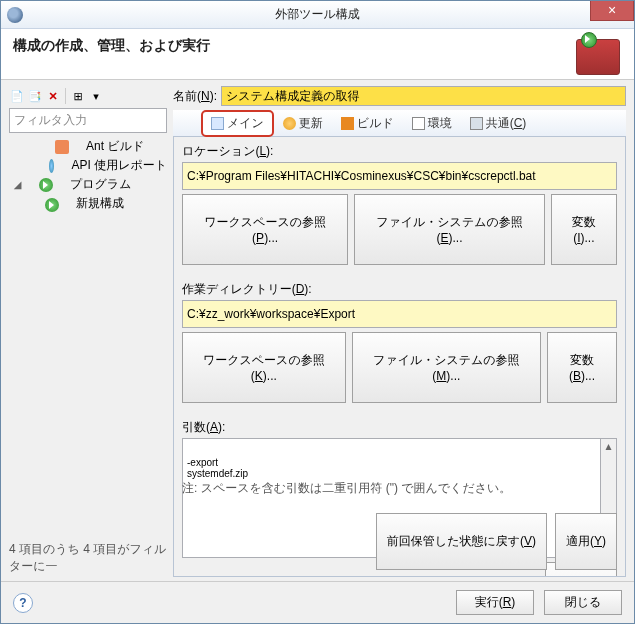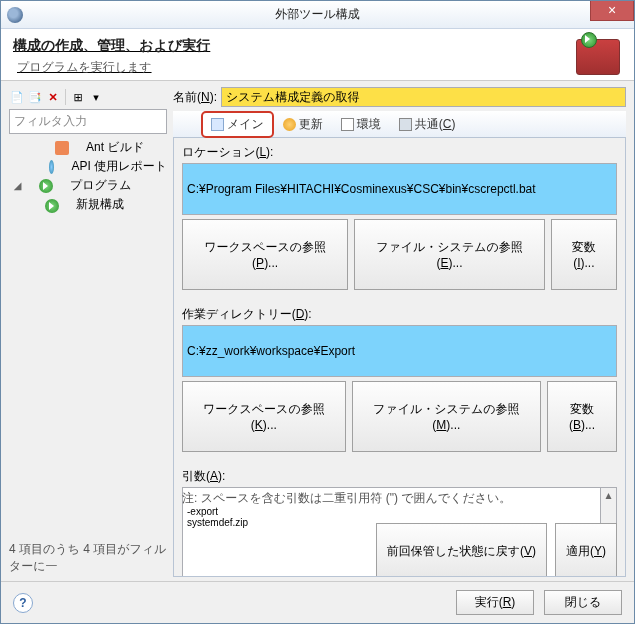--- a/index.html
+++ b/index.html
@@ -3,21 +3,21 @@
 <meta charset="utf-8">
 <style>
 * { box-sizing: border-box; font-family: "Meiryo UI", "MS UI Gothic", sans-serif; font-size: 12px; }
 body { margin: 0; background: #fff; }
 .window { width: 635px; height: 624px; background: #f0f0f0; border: 1px solid #6b8aa8; position: relative; display: flex; flex-direction: column; }
 .titlebar { height: 28px; background: linear-gradient(#fff, #e8eff7); display: flex; align-items: center; position: relative; border-bottom: 1px solid #c8d4e4; }
 .titlebar .ic { width: 16px; height: 16px; margin-left: 6px; background: radial-gradient(circle at 40% 40%, #9bb7d8 30%, #5a7aa0 70%); border-radius: 50%; }
 .titlebar .title { position: absolute; left: 50%; transform: translateX(-50%); color: #222; }
 .titlebar .close { position: absolute; right: 0; top: 0; width: 44px; height: 20px; background: #c95a5a; color: #fff; text-align: center; line-height: 18px; border: 1px solid #a04040; border-top: none; font-size: 14px; }
 .header { padding: 8px 12px 4px; background: #fff; border-bottom: 1px solid #ccc; display: flex; align-items: flex-start; }
-.header-text { flex: 1; text-decoration: underline; }
+.header-text { flex: 1; }
 .header h1 { font-size: 14px; font-weight: bold; margin: 0 0 4px; color: #222; }
 .header .sub { color: #555; margin-left: 4px; }
 .toolbox { width: 44px; height: 36px; background: linear-gradient(#c94040, #a03030); border: 1px solid #803030; border-radius: 3px; position: relative; margin-top: 2px; margin-right: 2px; }
 .toolbox::before { content: ""; position: absolute; top: -8px; left: 4px; width: 14px; height: 14px; background: radial-gradient(#7dd87d, #2a902a); border-radius: 50%; border: 1px solid #2a702a; }
 .toolbox::after { content: ""; position: absolute; top: -5px; left: 8px; width: 0; height: 0; border-left: 5px solid #fff; border-top: 4px solid transparent; border-bottom: 4px solid transparent; }
 .body { flex: 1; display: flex; padding: 6px 8px 4px; gap: 6px; min-height: 0; }
 .left { width: 158px; display: flex; flex-direction: column; }
 .tb { display: flex; gap: 2px; padding: 2px 0 4px; align-items: center; }
 .tb .ico { width: 16px; height: 16px; display: inline-flex; align-items: center; justify-content: center; font-size: 11px; }
 .tb .sep { width: 1px; height: 16px; background: #ccc; margin: 0 2px; }
@@ -42,21 +42,21 @@
 .tab.active { border: 2px solid #d03828; border-radius: 5px; background: #fff; margin-bottom: -1px; }
 .tab .tic { width: 13px; height: 13px; display: inline-block; }
 .tic.main { background: #d8e8ff; border: 1px solid #88a8d0; }
 .tic.ref { background: radial-gradient(#ffd070, #e8a020); border-radius: 50%; }
 .tic.bld { background: #e88820; }
 .tic.env { background: #fff; border: 1px solid #888; }
 .tic.com { background: #d8e0e8; border: 1px solid #888; }
 .panel { flex: 1; border: 1px solid #b8c4d4; border-top: none; background: #f0f0f0; padding: 6px 8px; display: flex; flex-direction: column; overflow: auto; min-height: 0; }
 .grp { margin-bottom: 16px; }
 .grp label { display: block; margin-bottom: 2px; }
-.grp input[type=text] { width: 100%; border: 1px solid #abadb3; padding: 18px 4px; background: #7dd3fc; }
+.grp input[type=text] { width: 100%; border: 1px solid #abadb3; padding: 6px 4px; background: #fef9c3; }
 .btns { display: flex; justify-content: flex-end; gap: 6px; margin-top: 4px; }
 .btn { background: linear-gradient(#fdfdfd, #e8e8e8); border: 1px solid #a0a0a0; padding: 19px 10px; min-width: 60px; text-align: center; cursor: default; }
 .args { flex: 1; display: flex; min-height: 120px; }
 .args textarea { flex: 1; border: 1px solid #abadb3; background: #fff; padding: 18px 4px; resize: none; font-family: inherit; font-size: 10px; }
 .args .sb { width: 16px; background: #f0f0f0; border: 1px solid #abadb3; border-left: none; display: flex; flex-direction: column; justify-content: space-between; align-items: center; font-size: 9px; color: #666; }
 .note { color: #555; margin-top: 6px; }
 .panel-foot { display: flex; justify-content: flex-end; gap: 8px; margin-top: 10px; padding-top: 6px; }
 .dlg-foot { border-top: 1px solid #ccc; padding: 8px 12px; display: flex; align-items: center; }
 .help { width: 20px; height: 20px; border: 1px solid #88a8d0; border-radius: 50%; color: #3060a0; text-align: center; line-height: 18px; font-weight: bold; background: #fff; }
 .dlg-foot .sp { flex: 1; }
@@ -69,21 +69,20 @@
 <div class="window">
   <div class="titlebar">
     <span class="ic"></span>
     <span class="title">外部ツール構成</span>
     <div class="close">×</div>
   </div>
 
   <div class="header">
     <div class="header-text">
       <h1>構成の作成、管理、および実行</h1>
-      <div class="sub">プログラムを実行します</div>
     </div>
     <div class="toolbox"></div>
   </div>
 
   <div class="body">
     <div class="left">
       <div class="tb">
         <span class="ico">📄</span>
         <span class="ico">📑</span>
         <span class="ico" style="color:#c00;font-weight:bold">✕</span>
@@ -125,20 +124,24 @@
       <div class="tabs">
         <div class="tab active">
             <span class="tic main"></span>
             <span>メイン</span>
           </div>
         <div class="tab">
             <span class="tic ref"></span>
             <span>更新</span>
           </div>
         <div class="tab">
+            <span class="tic bld"></span>
+            <span>ビルド</span>
+          </div>
+        <div class="tab">
             <span class="tic env"></span>
             <span>環境</span>
           </div>
         <div class="tab">
             <span class="tic com"></span>
             <span><span>共通(</span><u>C</u><span>)</span></span>
           </div>
       </div>
 
       <div class="panel">

